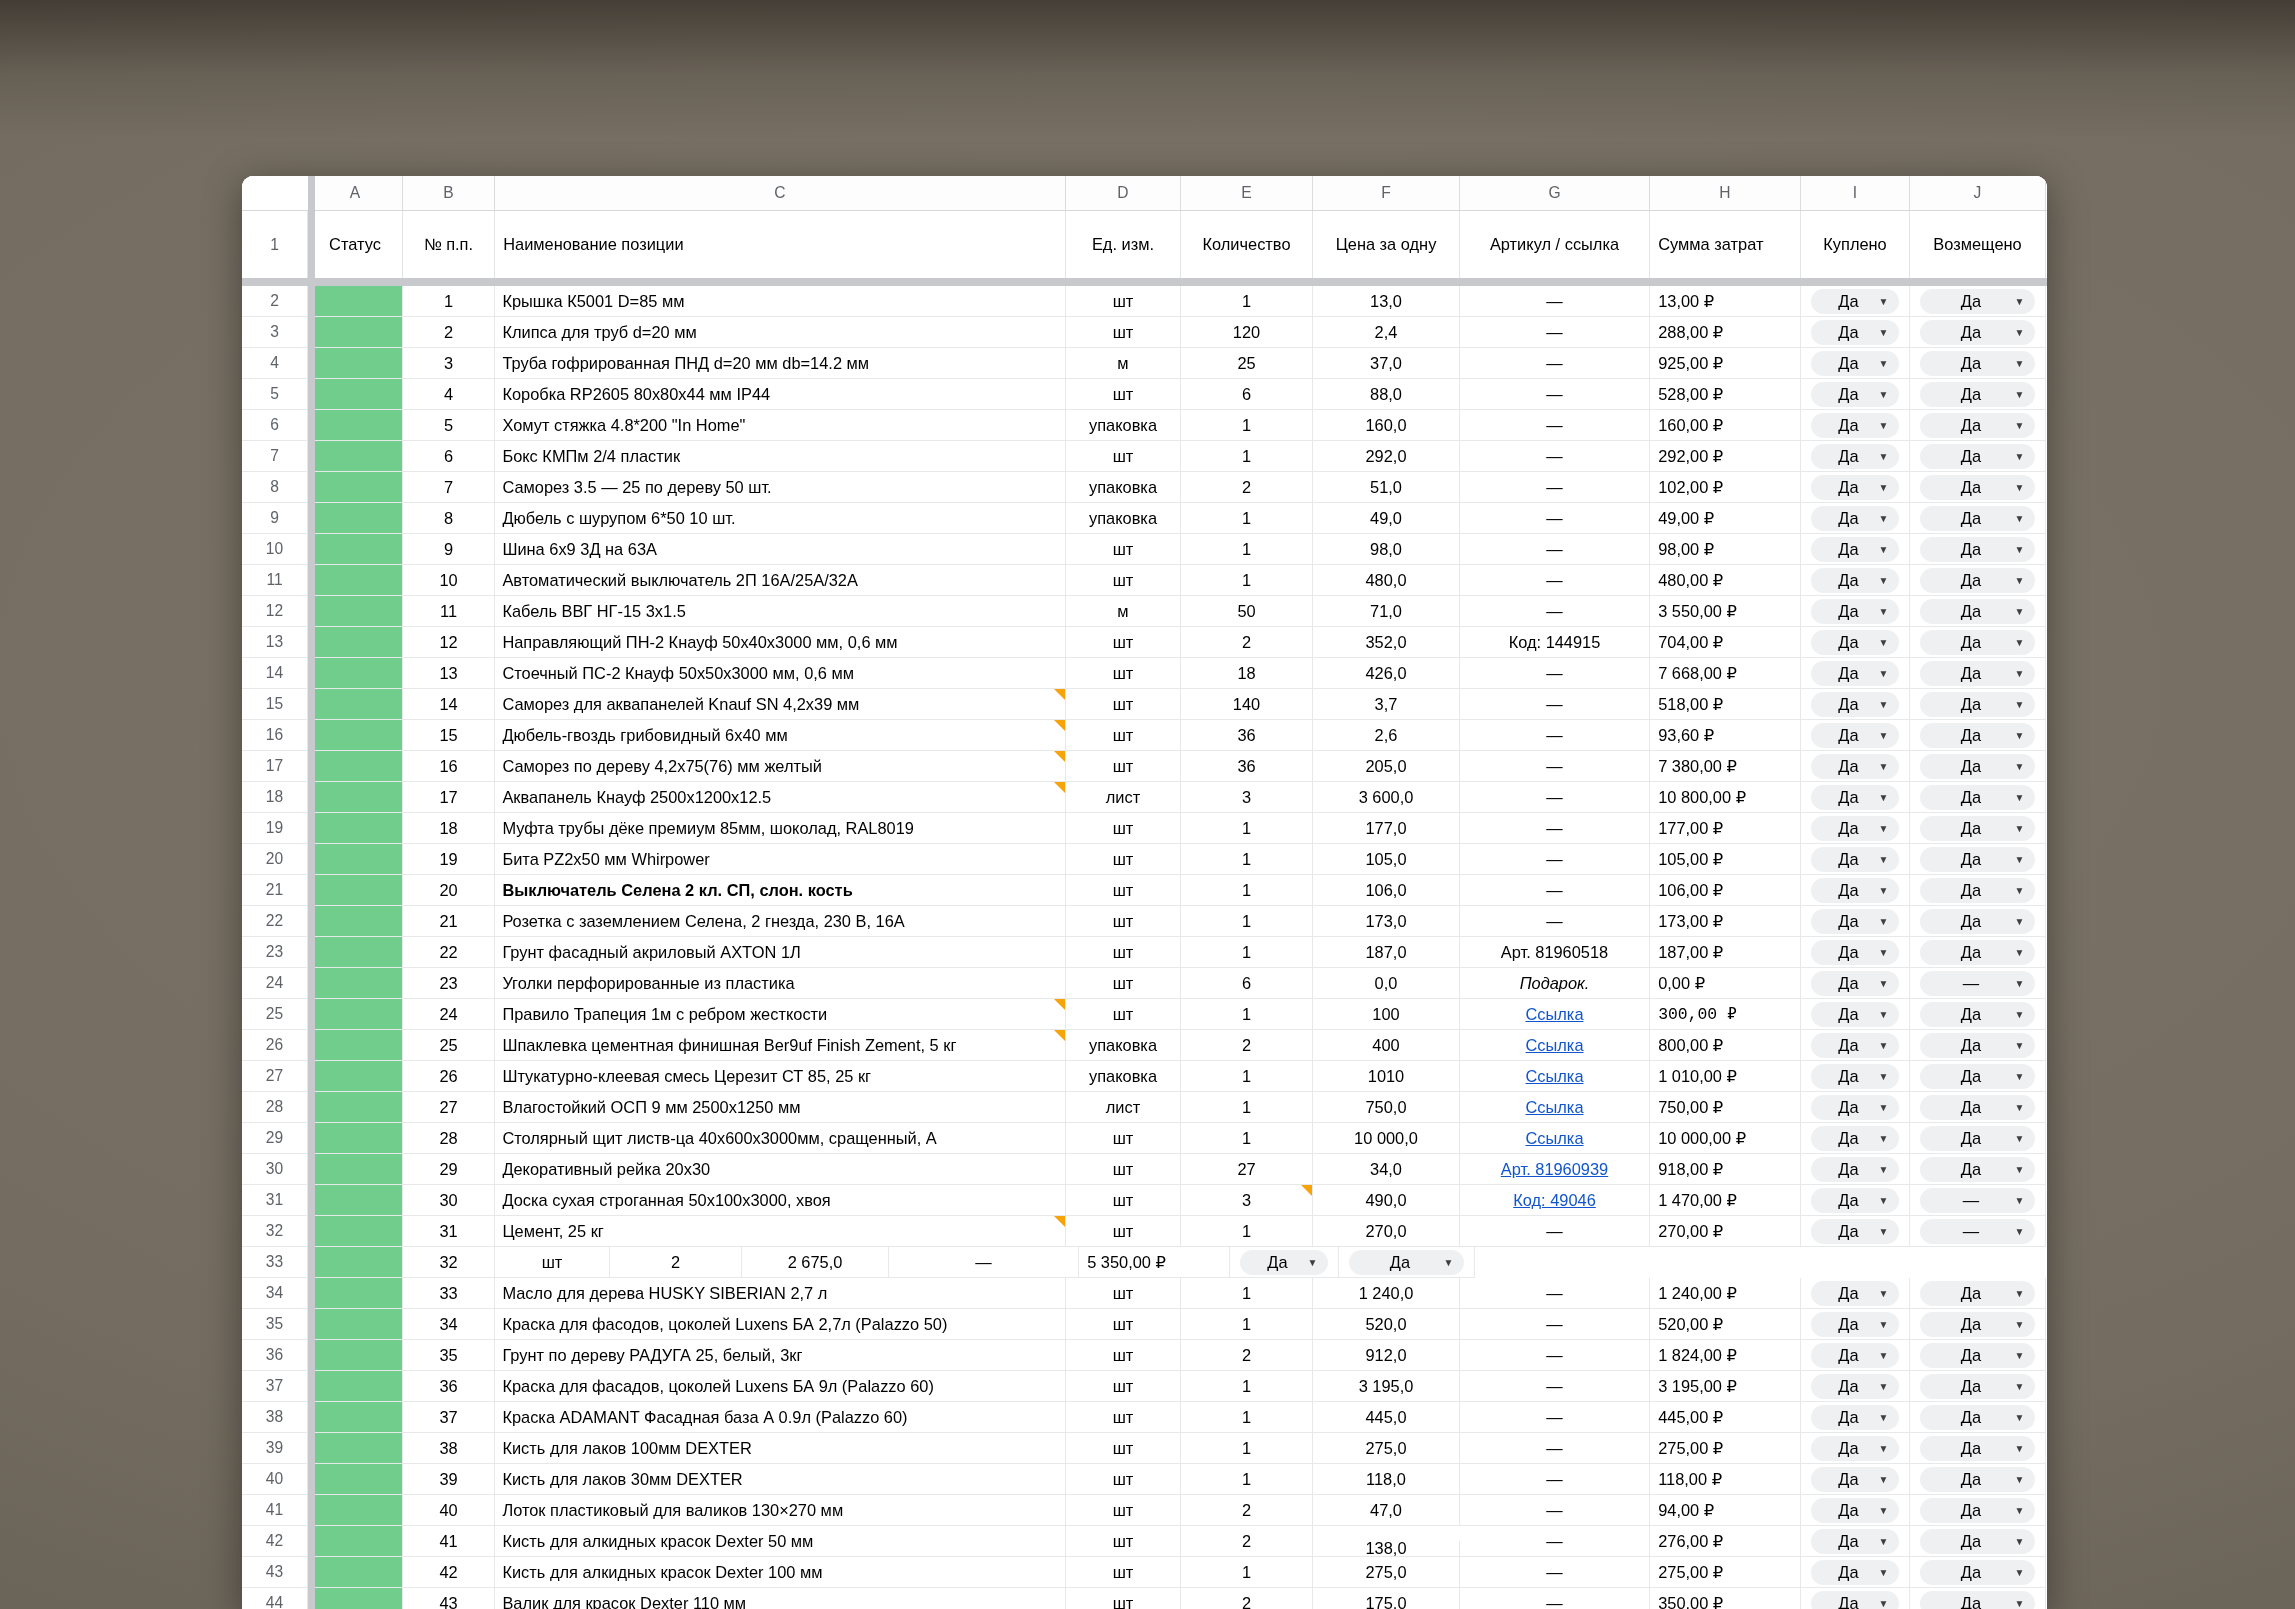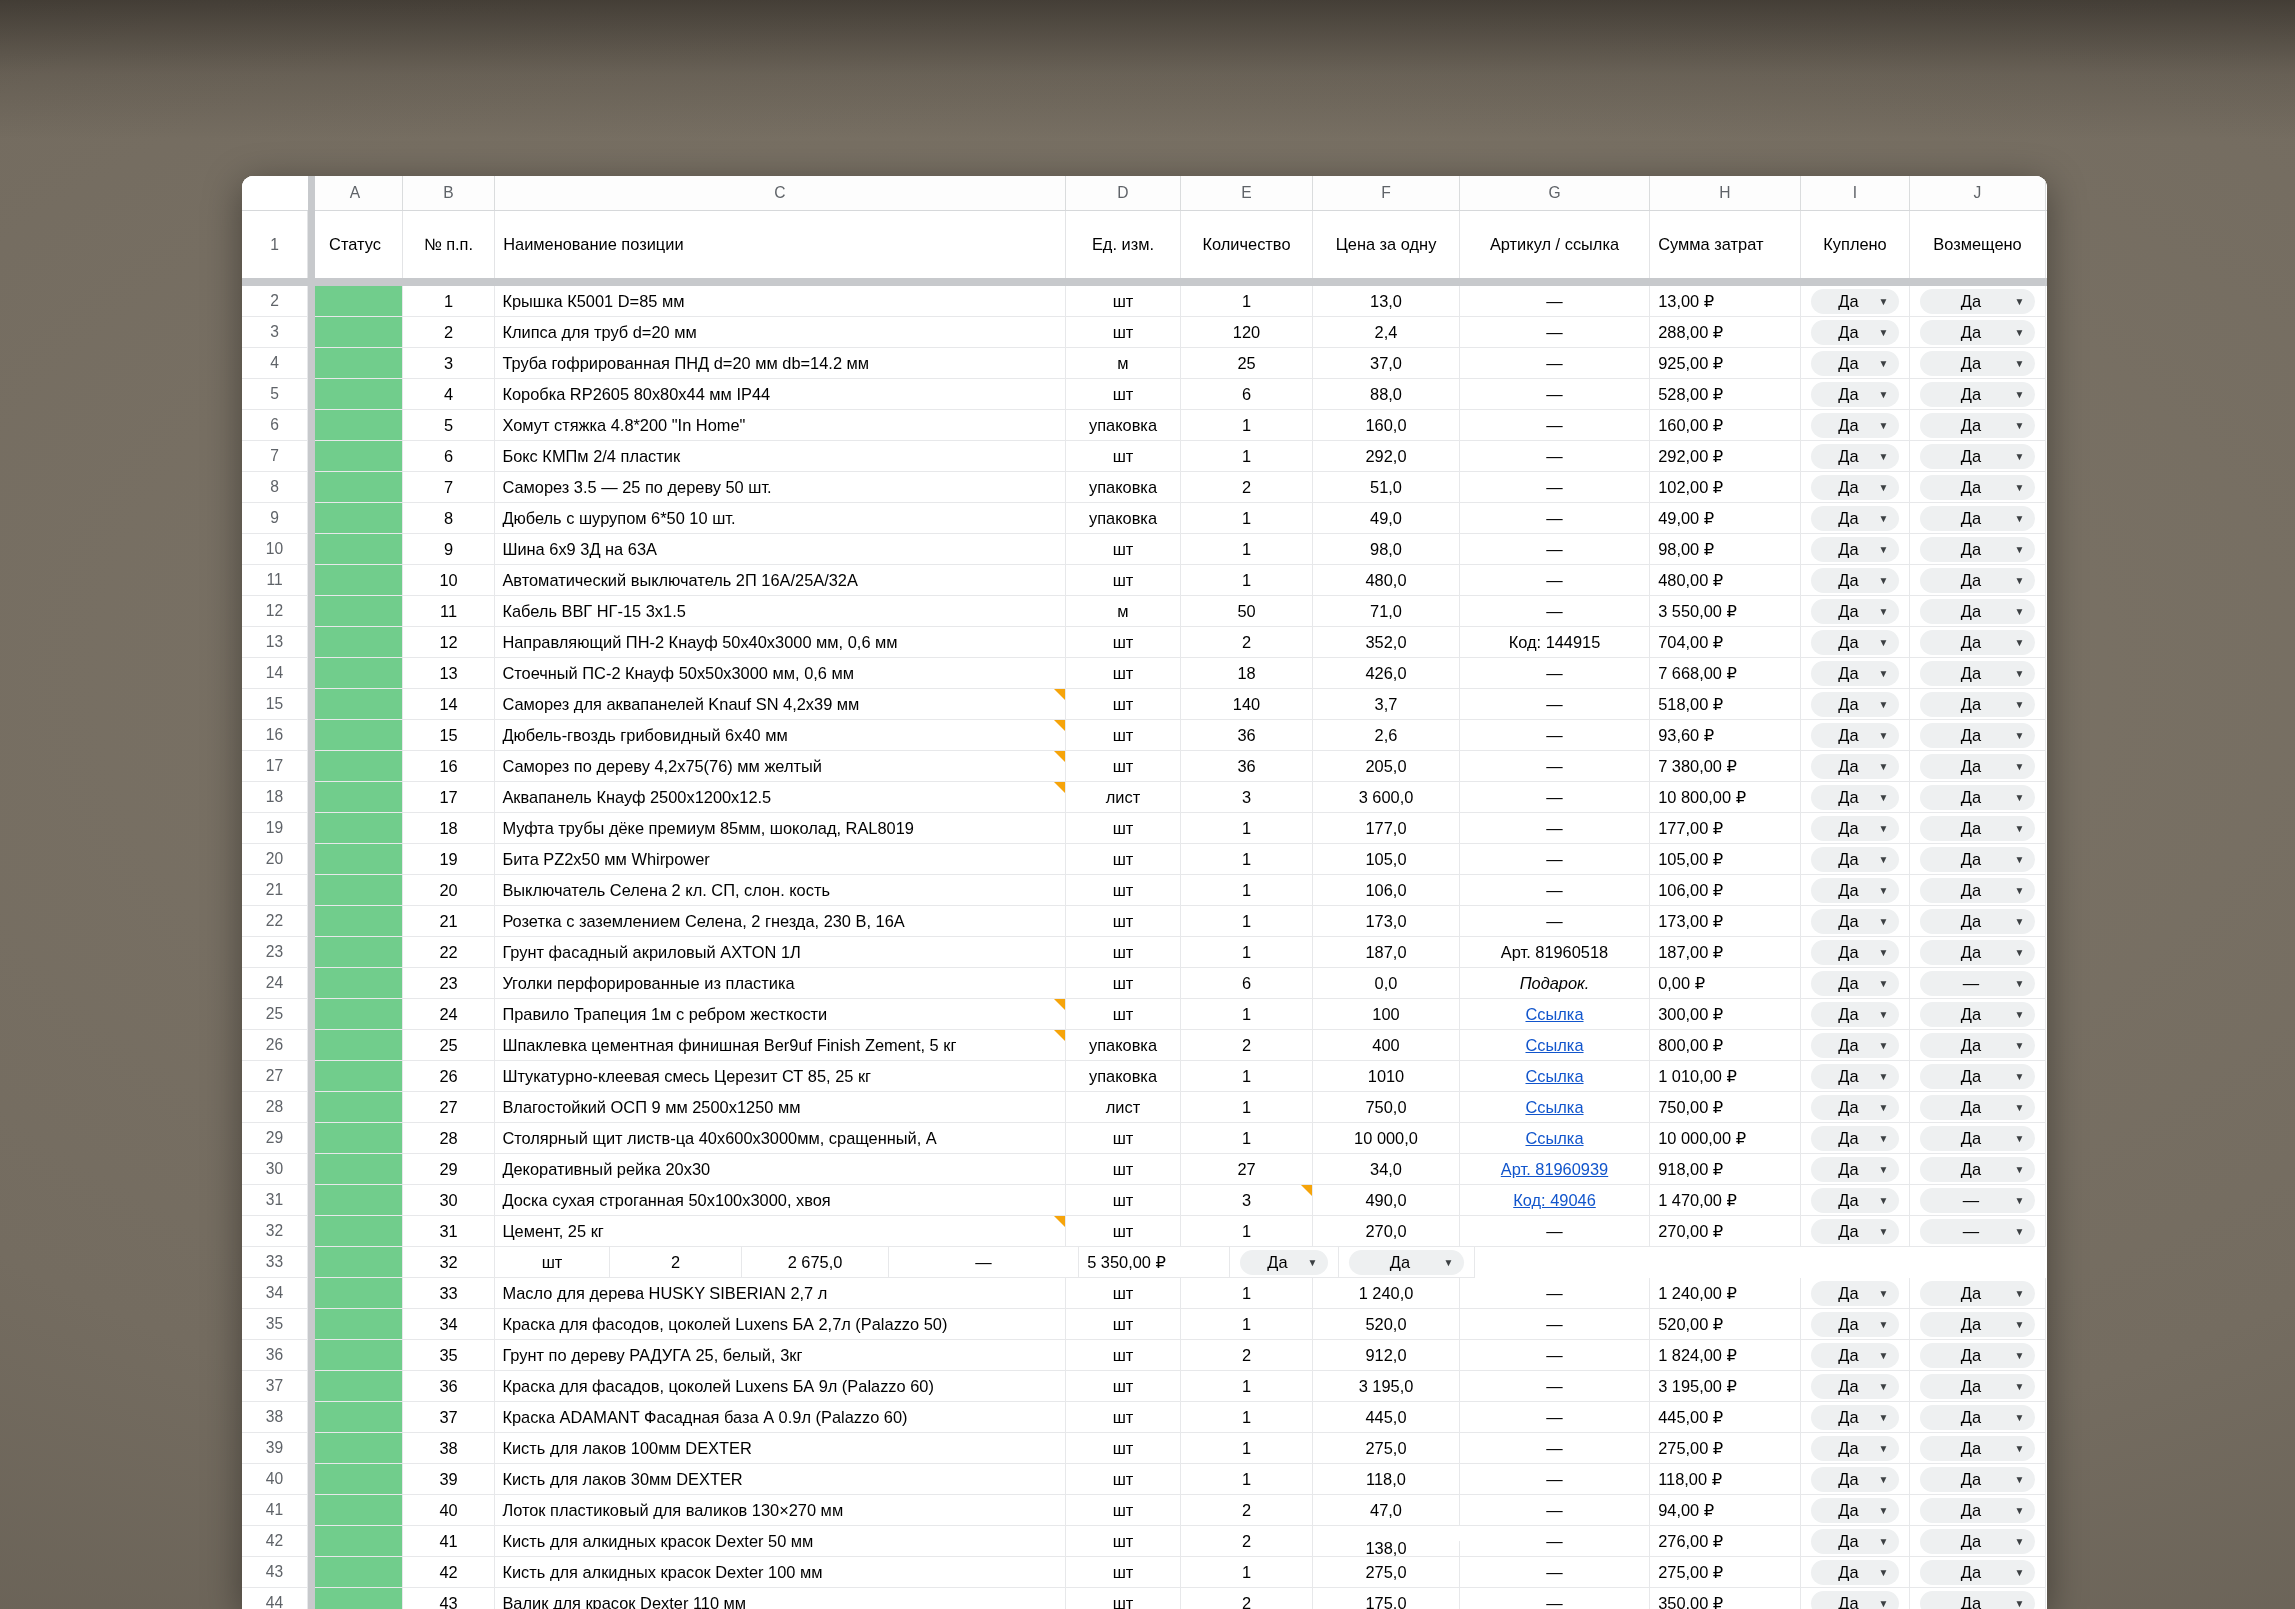--- a/index.html
+++ b/index.html
@@ -518,21 +518,21 @@
           <div class="pill" style="width: 115px;">
             <span class="lbl">Да</span>
             <span class="arr">▼</span>
           </div>
         </div>
       </div>
       <div class="row">
         <div class="cell rownum" style="width: 66px;">21</div>
         <div class="cell status" style="width: 95px;"></div>
         <div class="cell" style="width: 92px;">20</div>
-        <div class="cell cname" style="width: 571px;">Выключатель Селена 2 кл. СП, слон. кость</div>
+        <div class="cell cname" style="width: 571px; font-weight: bold;">Выключатель Селена 2 кл. СП, слон. кость</div>
         <div class="cell" style="width: 115px;">шт</div>
         <div class="cell" style="width: 132px;">1</div>
         <div class="cell" style="width: 147px;">106,0</div>
         <div class="cell" style="width: 190px;">—</div>
         <div class="cell ctotal" style="width: 151px;">106,00 ₽</div>
         <div class="cell" style="width: 109px;">
           <div class="pill" style="width: 88px;">
             <span class="lbl">Да</span>
             <span class="arr">▼</span>
           </div>
@@ -617,21 +617,21 @@
         <div class="cell rownum" style="width: 66px;">25</div>
         <div class="cell status" style="width: 95px;"></div>
         <div class="cell" style="width: 92px;">24</div>
         <div class="cell cname" style="width: 571px;">Правило Трапеция 1м с ребром жесткости<span class="comment"></span></div>
         <div class="cell" style="width: 115px;">шт</div>
         <div class="cell" style="width: 132px;">1</div>
         <div class="cell" style="width: 147px;">100</div>
         <div class="cell" style="width: 190px;">
           <span class="link">Ссылка</span>
         </div>
-        <div class="cell ctotal" style="width: 151px;">300,00 ₽</div>
+        <div class="cell ctotal" style="width: 151px; font-family: Liberation Mono, monospace;">300,00 ₽</div>
         <div class="cell" style="width: 109px;">
           <div class="pill" style="width: 88px;">
             <span class="lbl">Да</span>
             <span class="arr">▼</span>
           </div>
         </div>
         <div class="cell" style="width: 136px;">
           <div class="pill" style="width: 115px;">
             <span class="lbl">Да</span>
             <span class="arr">▼</span>

